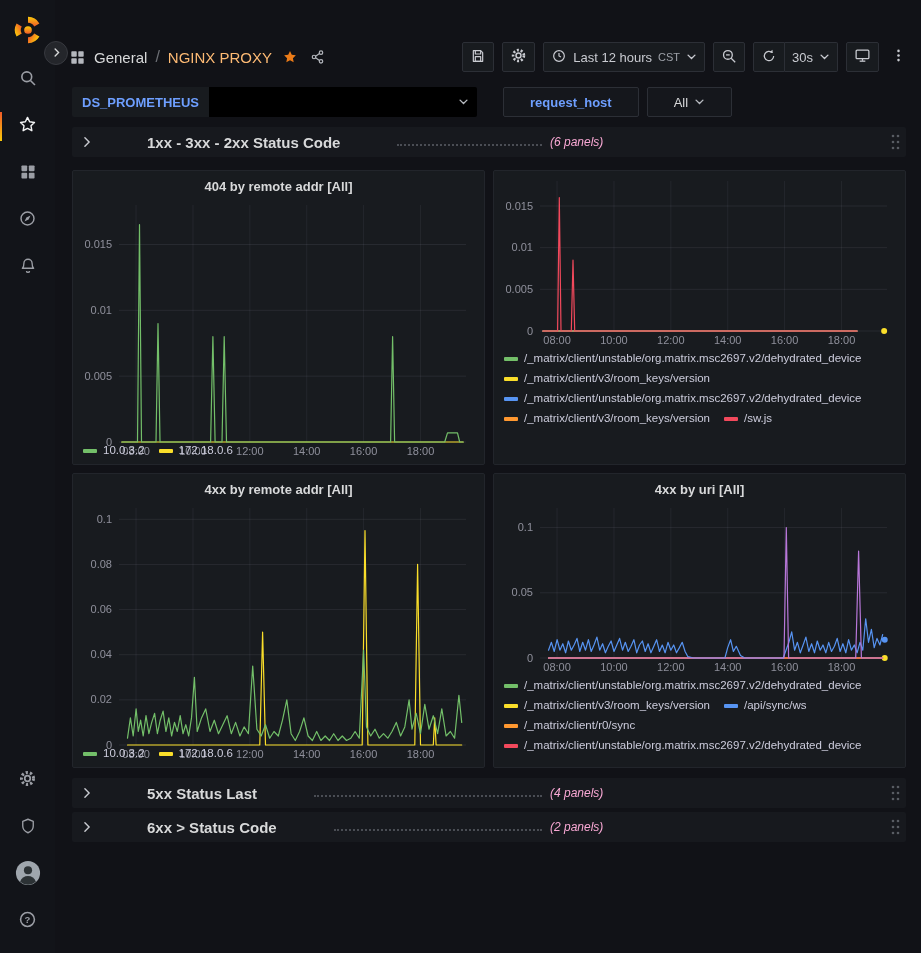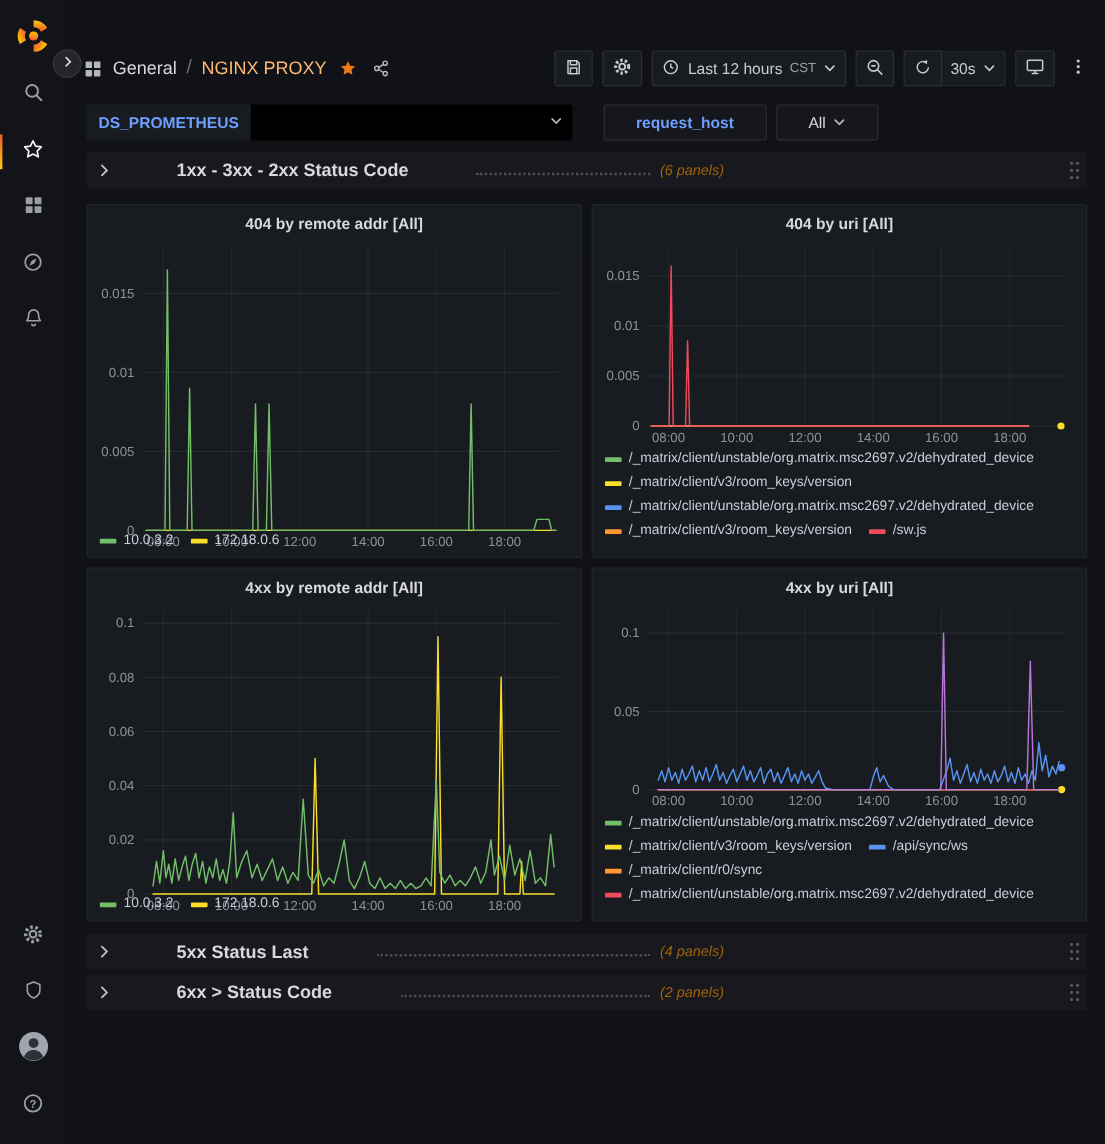--- a/index.html
+++ b/index.html
@@ -58,21 +58,21 @@
 
   
   .dashboard{flex:1;padding:6px 15px 0 17px;overflow:hidden;}
   .row-header{height:30px;display:flex;align-items:center;color:#d8d9da;margin-bottom:4px;
               cursor:pointer;padding:0 6px 0 8px;border-radius:2px;}
   .row-header.collapsed{background:#17191e;}
   .row-left{display:flex;align-items:center;flex:none;width:462px;min-width:0;gap:47px;}
   .row-chev{color:#c9cbd1;display:flex;flex:none;}
   .row-title{font-size:15px;font-weight:700;margin-left:6px;white-space:nowrap;}
   .row-dots{flex:1;height:0;border-bottom:2px dotted #4a4d54;margin:5px 0 0 10px;}
-  .row-count{font-size:12px;font-style:italic;color:#a16207;margin-left:8px;white-space:nowrap;}
+  .row-count{font-size:12px;font-style:italic;color:#f9a8d4;margin-left:8px;white-space:nowrap;}
   .row-drag{margin-left:auto;color:#585c63;display:flex;cursor:grab;}
 
   .grid{display:grid;grid-template-columns:1fr 1fr;gap:8px;margin:13px 0 10px;}
   .panel{background:#181b1f;border:1px solid #22252b;border-radius:2px;height:295px;
          box-sizing:border-box;display:flex;flex-direction:column;padding:4px 8px 2px;
          overflow:hidden;}
   .panel-title{flex:none;height:24px;line-height:24px;text-align:center;font-size:13px;
          font-weight:700;color:#d8d9da;cursor:pointer;white-space:nowrap;overflow:hidden;}
   .chart-wrap{flex:1;min-height:0;position:relative;}
   .chart-wrap.fixed{flex:none;height:172px;}
@@ -366,21 +366,20 @@
                 <span>10.0.3.2</span>
               </span>
               <span class="legend-item">
                 <span class="swatch" style="background: rgb(250, 222, 42);"></span>
                 <span>172.18.0.6</span>
               </span>
             </div>
         </section>
 
         <section class="panel">
-          <div class="panel-title">404 by uri [All]</div>
           <div class="chart-wrap fixed">
             <svg width="395" height="172" viewBox="0 0 395 172">
                 <line x1="55.065573770491795" x2="55.065573770491795" y1="6" y2="156" stroke="rgba(204,204,220,0.07)"></line>
                 <text x="55.065573770491795" y="169" text-anchor="middle" fill="rgba(204,204,220,0.65)" font-size="11">08:00</text>
                 <line x1="111.95081967213113" x2="111.95081967213113" y1="6" y2="156" stroke="rgba(204,204,220,0.07)"></line>
                 <text x="111.95081967213113" y="169" text-anchor="middle" fill="rgba(204,204,220,0.65)" font-size="11">10:00</text>
                 <line x1="168.83606557377047" x2="168.83606557377047" y1="6" y2="156" stroke="rgba(204,204,220,0.07)"></line>
                 <text x="168.83606557377047" y="169" text-anchor="middle" fill="rgba(204,204,220,0.65)" font-size="11">12:00</text>
                 <line x1="225.7213114754098" x2="225.7213114754098" y1="6" y2="156" stroke="rgba(204,204,220,0.07)"></line>
                 <text x="225.7213114754098" y="169" text-anchor="middle" fill="rgba(204,204,220,0.65)" font-size="11">14:00</text>

